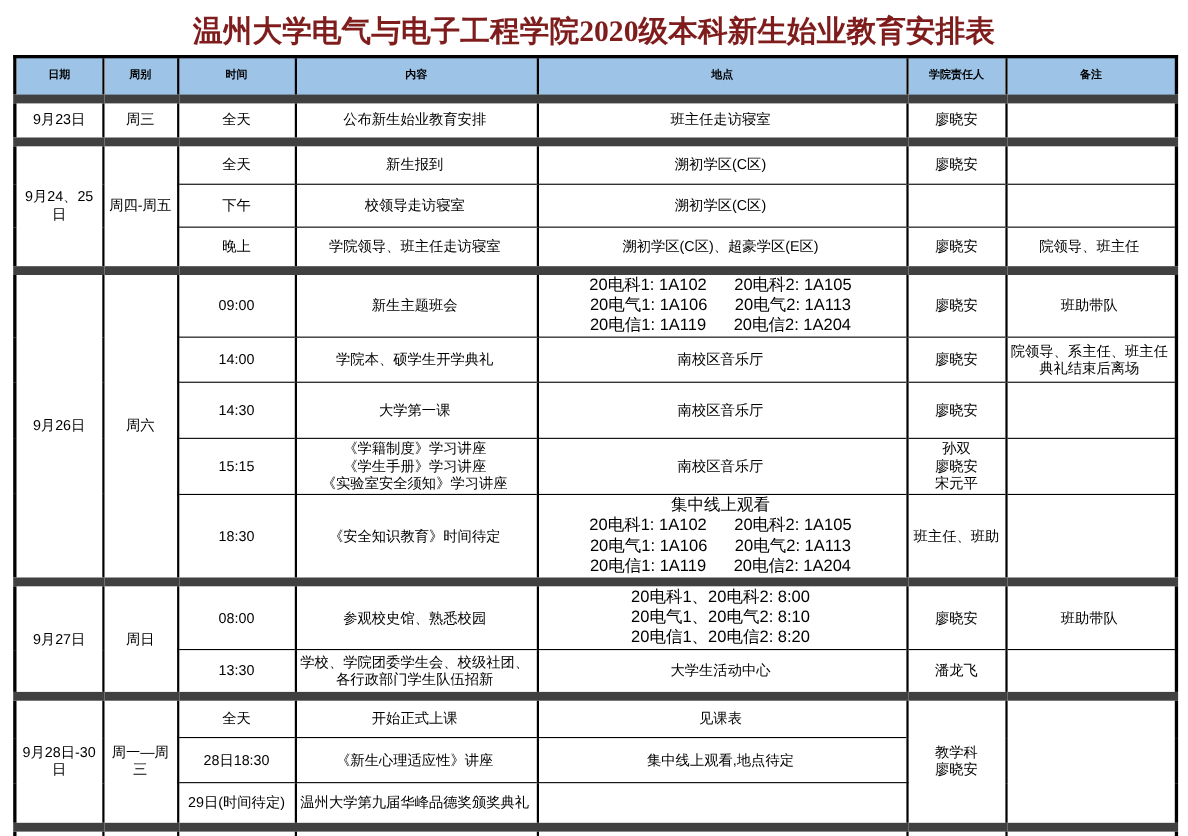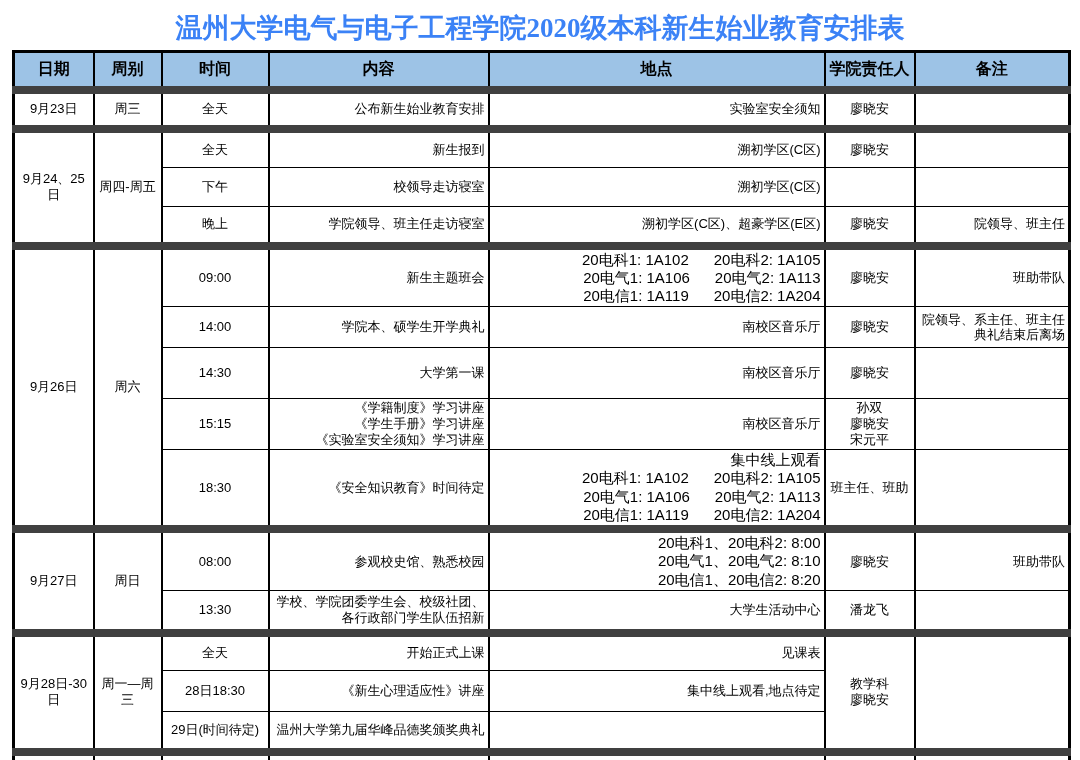--- a/index.html
+++ b/index.html
@@ -3,41 +3,41 @@
 <meta charset="utf-8">
 <style>
   html,body{margin:0;padding:0;background:#e8e8e8;}
   .page{
     width:1080px;height:760px;background:#ffffff;position:relative;
     font-family:"Liberation Sans","DejaVu Sans",sans-serif;color:#000;
     overflow:hidden;
   }
   .title{
     padding-top:10px;height:40px;text-align:center;
-    font-size:27px;font-weight:bold;color:#3b82f6;line-height:36px;
+    font-size:27px;font-weight:bold;color:#7f1d1d;line-height:36px;
     font-family:"Liberation Serif","DejaVu Serif",serif;
   }
   table.tbl{
     border-collapse:collapse;table-layout:fixed;
     margin-left:12px;width:1056px;
     border:3px solid #000;
   }
   .tbl th,.tbl td{
     border-top:1px solid #000;border-bottom:1px solid #000;
     border-left:2px solid #000;border-right:2px solid #000;
     padding:1px 3px;vertical-align:middle;overflow:hidden;
     font-size:13px;line-height:1.22;white-space:pre-wrap;
   }
   .tbl thead th{
-    background:#9DC3E6;font-weight:bold;font-size:16px;
+    background:#9DC3E6;font-weight:bold;font-size:10px;
     border-bottom:3px solid #000;text-align:center;
   }
   tr.g td{border-top:8px solid #404040;}
   td.ctr{text-align:center;}
-  td.lft{text-align:right;padding-left:0;}
+  td.lft{text-align:center;padding-left:0;}
   td.loc{font-size:15px;}
 </style>
 </head>
 <body>
 
 <div class="page">
   <div class="title">温州大学电气与电子工程学院2020级本科新生始业教育安排表</div>
 
   <table class="tbl">
     <colgroup>
@@ -60,21 +60,21 @@
         <th>备注</th>
       </tr>
     </thead>
     <tbody>
 
       <tr class="g" style="height:39px">
         <td class="ctr">9月23日</td>
         <td class="ctr">周三</td>
         <td class="ctr">全天</td>
         <td class="lft">公布新生始业教育安排</td>
-        <td class="lft">实验室安全须知</td>
+        <td class="lft">班主任走访寝室</td>
         <td class="ctr">廖晓安</td>
         <td class="lft"></td>
       </tr>
 
       <tr class="g" style="height:39px">
         <td class="ctr" rowspan="3">9月24、25日</td>
         <td class="ctr" rowspan="3">周四-周五</td>
         <td class="ctr">全天</td>
         <td class="lft">新生报到</td>
         <td class="lft">溯初学区(C区)</td>

